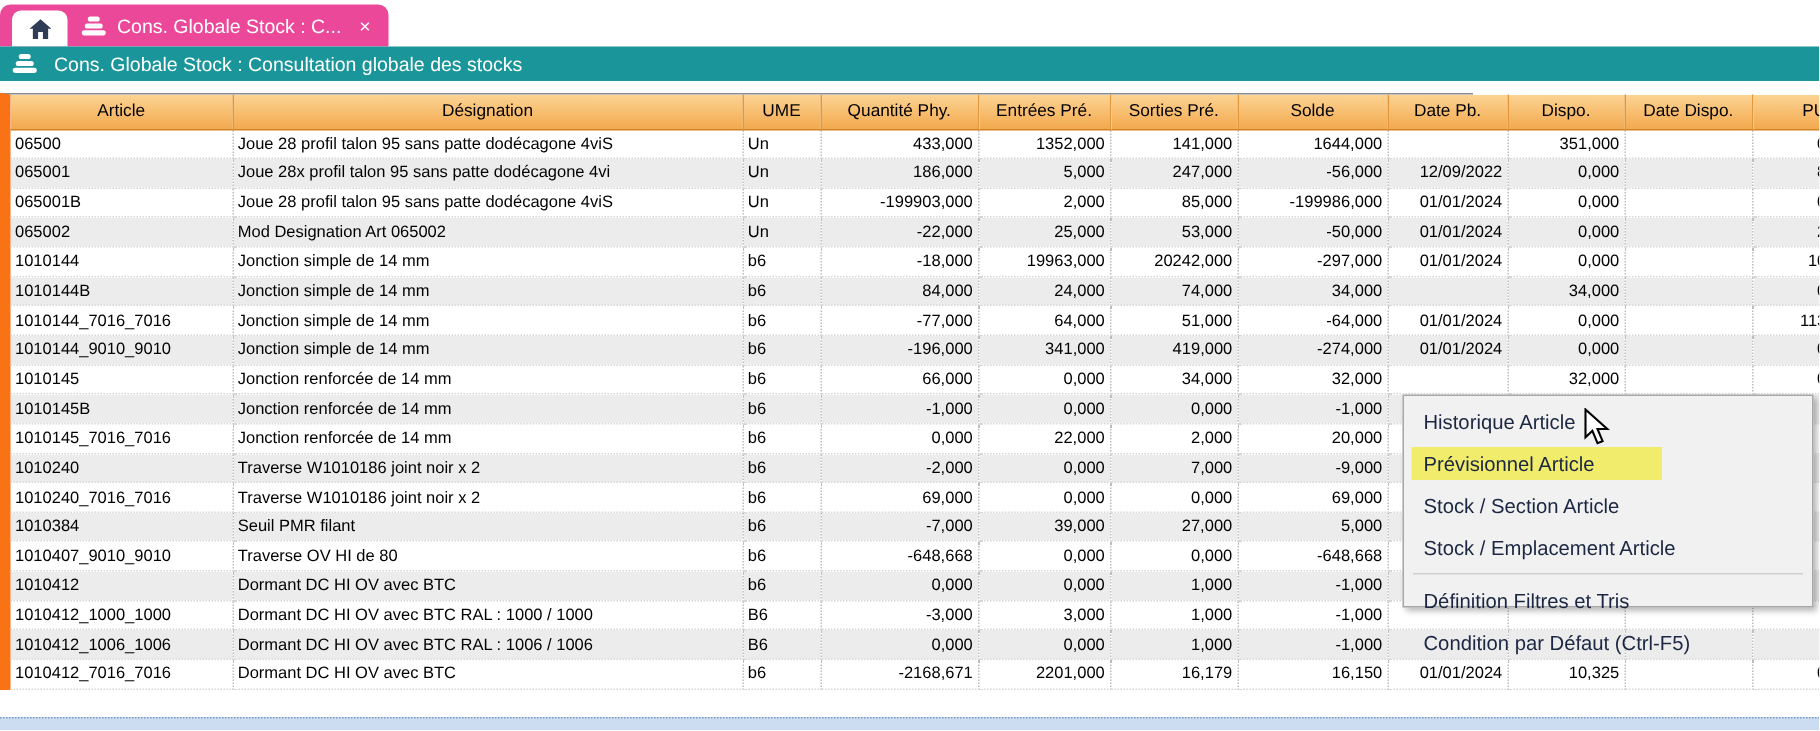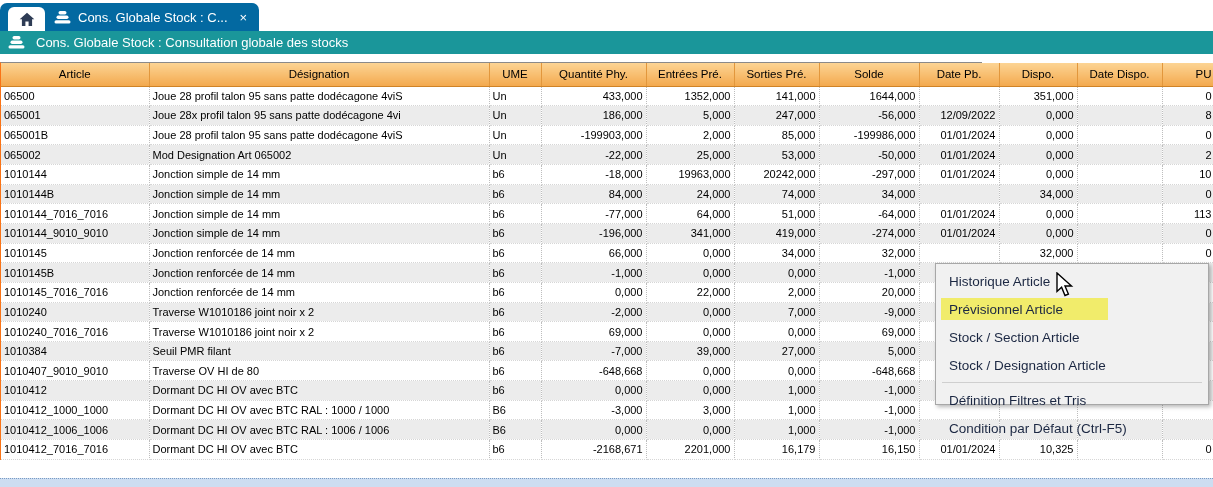--- a/index.html
+++ b/index.html
@@ -5,21 +5,21 @@
   * { margin:0; padding:0; box-sizing:border-box; }
   html,body { background:#fff; }
   .screen {
     position:relative; width:1213px; height:487px; overflow:hidden;
     font-family:"Liberation Sans", sans-serif; background:#ffffff;
   }
   
   .tabstrip { position:absolute; left:0; top:0; width:1213px; height:31px; background:#ffffff; }
   .tabgroup {
     position:absolute; left:0; top:3px; width:259px; height:28px;
-    background:#0369a1; border-radius:7px 7px 0 0;
+    background:#ec4899; border-radius:7px 7px 0 0;
     display:flex; align-items:center;
   }
   .home-tab {
     margin-left:8px; width:37px; height:24px; background:#ffffff;
     border-radius:6px 6px 0 0; align-self:flex-end;
     display:flex; align-items:center; justify-content:center; cursor:pointer;
   }
   .active-tab {
     flex:1; height:28px; display:flex; align-items:center; color:#ffffff;
     font-size:13px; padding-left:9px; cursor:pointer; white-space:nowrap;
@@ -29,21 +29,21 @@
   
   .titlebar {
     position:absolute; left:0; top:31px; width:1213px; height:23px; background:#1A969A;
     display:flex; align-items:center; color:#ffffff; font-size:13px;
   }
   .titlebar .tb-icon { margin-left:8px; }
   .titlebar .tb-text { margin-left:11px; }
   
   .grid {
     position:absolute; left:0; top:62px; width:982px;
-    border-left:1px solid #f97316; border-top:1px solid #8a8a8a;
+    border-left:7px solid #f97316; border-top:1px solid #8a8a8a;
   }
   table { border-collapse:collapse; table-layout:fixed; width:1213px; }
   th {
     height:23px; background:linear-gradient(#fcd494, #f3a94e);
     border-right:1px solid #e2973c; border-bottom:1px solid #c9競;
     border-bottom:1px solid #cf8326;
     font-size:11.5px; font-weight:normal; color:#000; text-align:center;
     overflow:hidden; white-space:nowrap;
   }
   td {
@@ -404,21 +404,21 @@
       <span class="lbl">Historique Article</span>
     </div>
     <div class="menu-item">
       <span class="hl"></span>
       <span class="lbl">Prévisionnel Article</span>
     </div>
     <div class="menu-item">
       <span class="lbl">Stock / Section Article</span>
     </div>
     <div class="menu-item">
-      <span class="lbl">Stock / Designation Article</span>
+      <span class="lbl">Stock / Emplacement Article</span>
     </div>
     <div class="menu-sep"></div>
     <div class="menu-item">
       <span class="lbl">Définition Filtres et Tris</span>
     </div>
     <div class="menu-item">
       <span class="lbl">Condition par Défaut (Ctrl-F5)</span>
     </div>
   </div>
 

